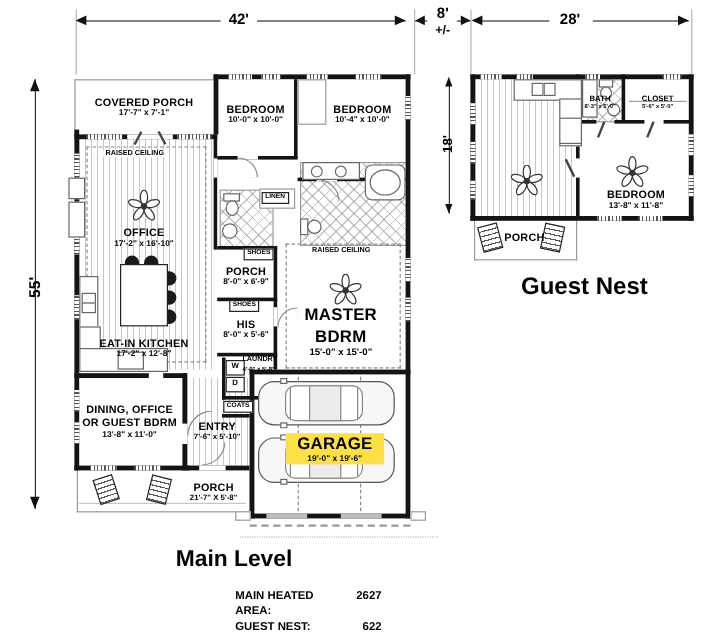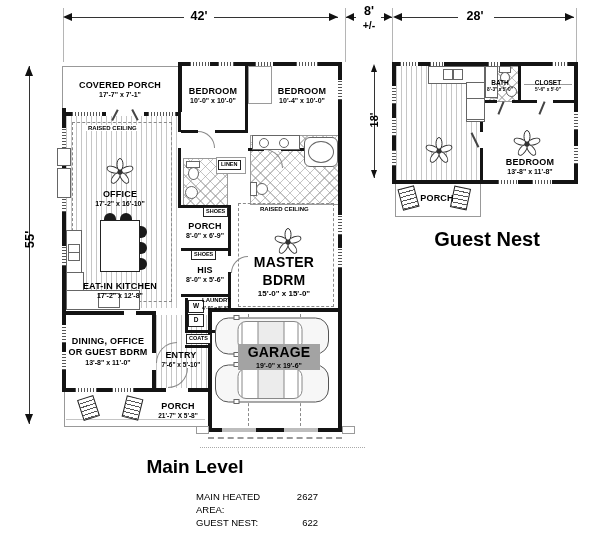--- a/index.html
+++ b/index.html
@@ -29,21 +29,21 @@
   .dline{position:absolute;background:#333}
   .ext{position:absolute;background:#b5b5b5}
   .tri{position:absolute;width:0;height:0}
   .dimlab{position:absolute;font-weight:bold;font-size:12.5px;text-align:center;background:#fff}
   .vlabel{position:absolute;font-weight:bold;font-size:13px;text-align:center;transform:rotate(-90deg)}
   .title{position:absolute;font-weight:bold;text-align:center}
   .chair{position:absolute;width:15px;height:20px;border:1.5px solid #222;
          background:repeating-linear-gradient(180deg,#fff 0,#fff 3px,#555 3px,#555 4px)}
   .fixt{position:absolute;border:1px solid #666;background:#fff}
   .round{border-radius:50%}
-  .srow{display:flex;font-weight:normal;font-size:9.5px;line-height:1.35}
+  .srow{display:flex;font-weight:bold;font-size:9.5px;line-height:1.35}
   .slab{flex:1;text-align:left}
   .sval{width:34px;text-align:right}
   .stool{position:absolute;background:#1a1a1a}
   .panel{position:absolute;background:#444}
   .drive{position:absolute;border-top:2px dashed #999}
   .drive2{position:absolute;border-top:1px dotted #aaa}
 </style>
 </head>
 <body>
 
@@ -308,21 +308,21 @@
   </div>
   <div class="rl" style="left:64px;top:336px;width:88px">
     <div class="nm">DINING, OFFICE</div>
     <div class="nm">OR GUEST BDRM</div>
     <div class="sz">13'-8" x 11'-0"</div>
   </div>
   <div class="rl" style="left:156px;top:350px;width:50px">
     <div class="nm">ENTRY</div>
     <div style="font-size:6.5px">7'-6" x 5'-10"</div>
   </div>
-  <div class="rl" style="left:238px;top:344px;width:82px;background:#a3a3a3">
+  <div class="rl" style="left:238px;top:361px;width:82px;background:#fde047">
     <div class="nm2">GARAGE</div>
     <div class="sz">19'-0" x 19'-6"</div>
   </div>
   <div class="rl" style="left:148px;top:401px;width:60px">
     <div class="nm">PORCH</div>
     <div style="font-size:6.5px">21'-7" X 5'-8"</div>
   </div>
 
   <div class="tag" style="left:218px;top:160px">LINEN</div>
   <div class="tag" style="left:203px;top:207px">SHOES</div>

